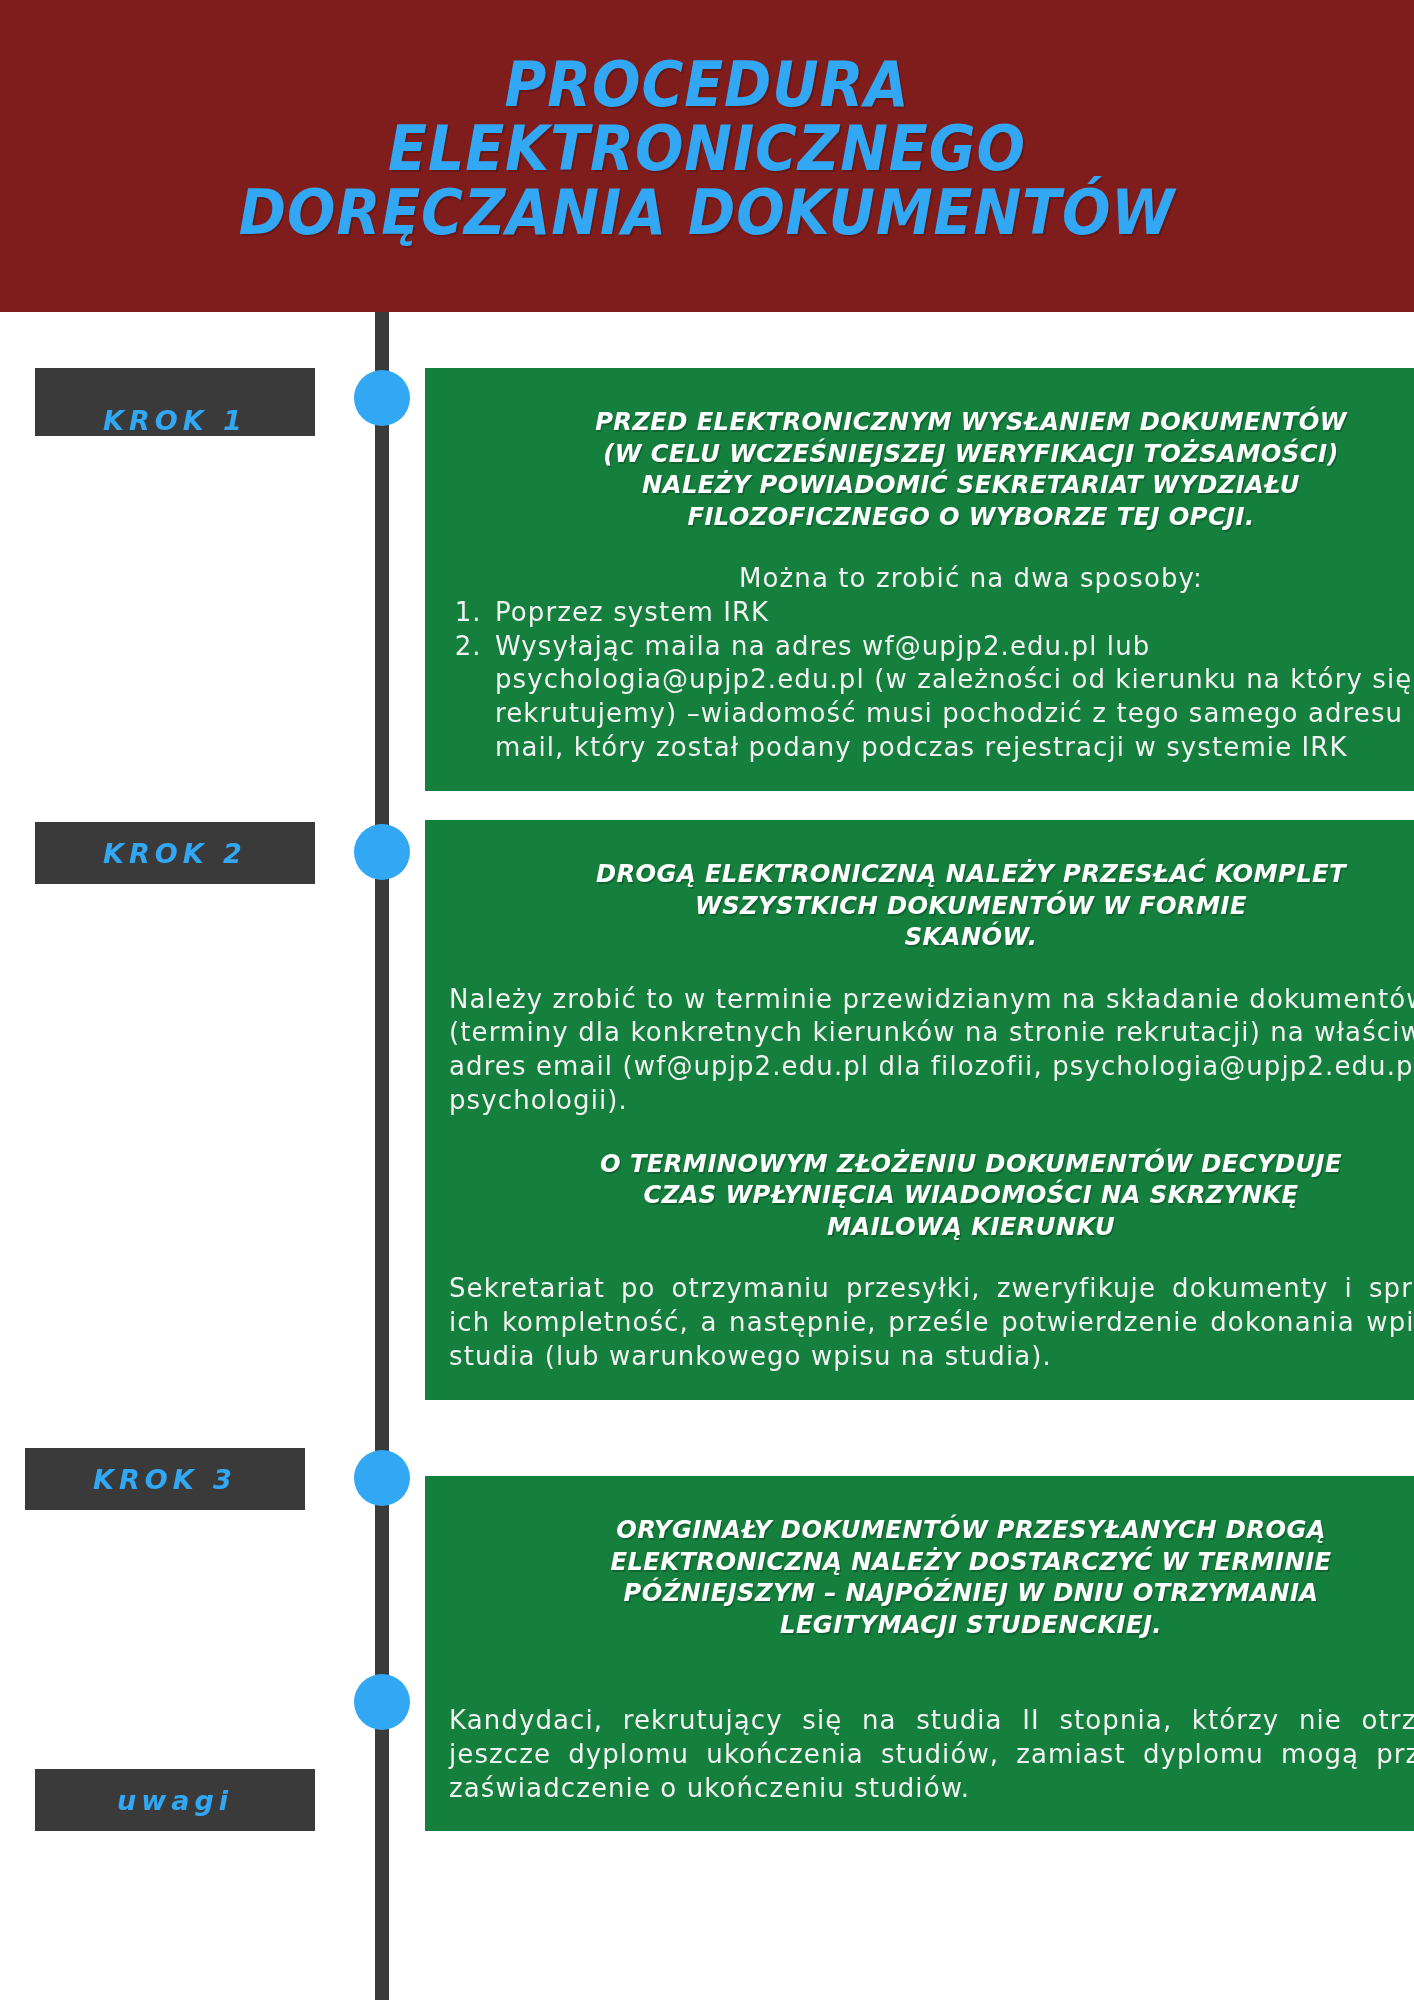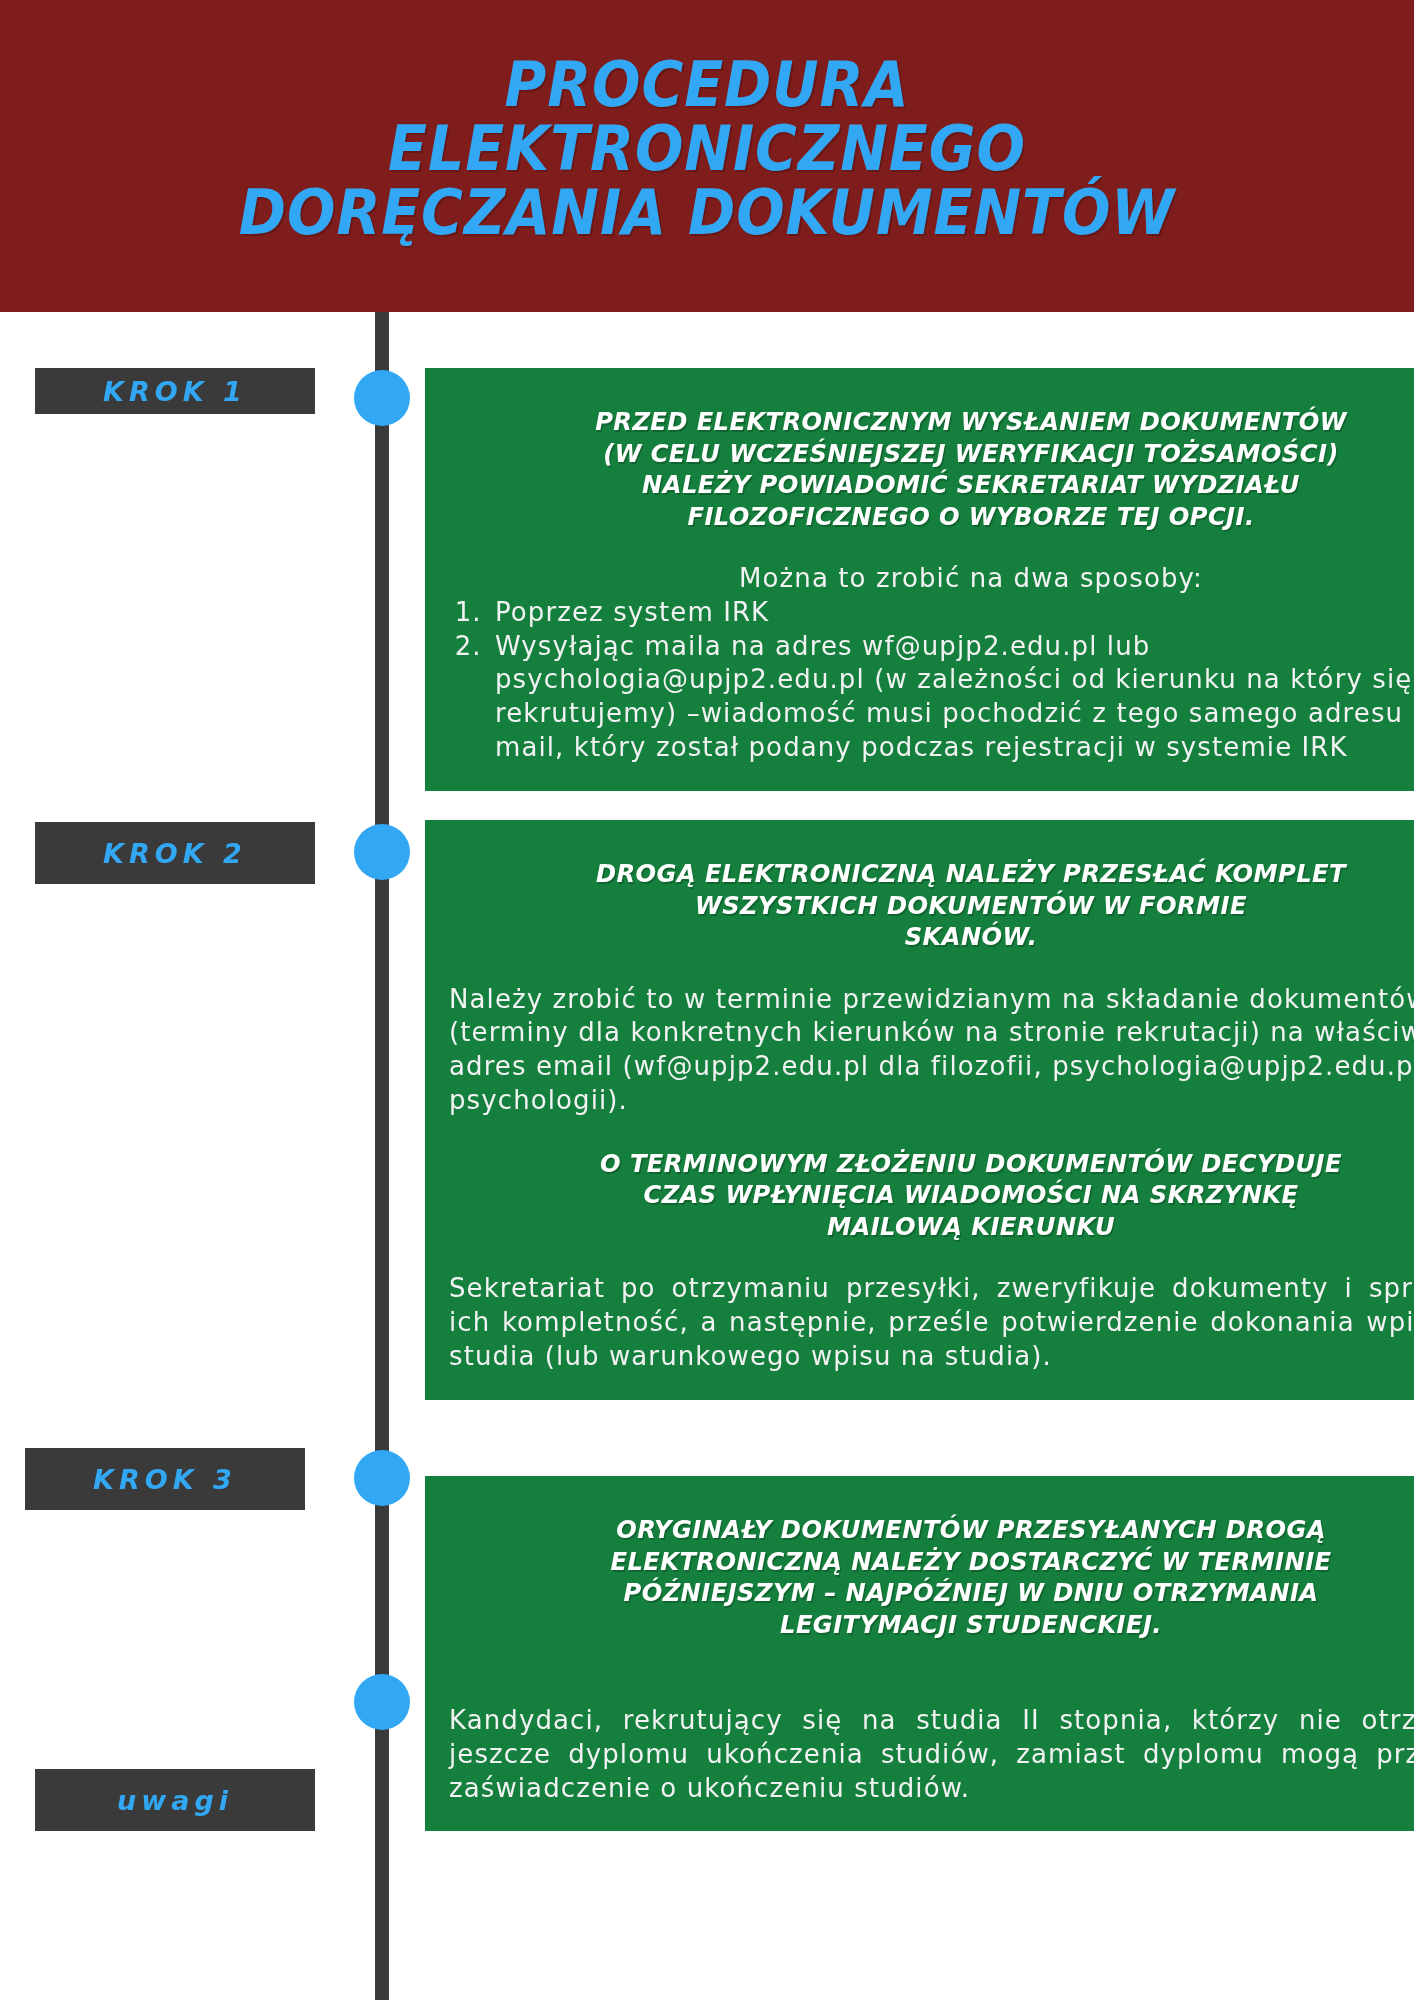--- a/index.html
+++ b/index.html
@@ -127,21 +127,21 @@
     color: #f2f2f2;
     font-family: "DejaVu Sans", sans-serif;
     font-size: 26px;
     line-height: 1.30;
     letter-spacing: 1.1px;
     list-style-position: outside;
   }
   .steps-list li { padding-left: 4px; }
 
   
-  #badge-krok1 { left: 35px;  top: 368px;  width: 280px; height: 46px; }
+  #badge-krok1 { left: 35px;  top: 368px;  width: 280px; height: 68px; align-items: flex-end; }
   #badge-krok2 { left: 35px;  top: 822px;  width: 280px; height: 62px; }
   #badge-krok3 { left: 25px;  top: 1448px; width: 280px; height: 62px; }
   #badge-uwagi { left: 35px;  top: 1769px; width: 280px; height: 62px; }
 
   #dot-1 { top: 370px; }
   #dot-2 { top: 824px; }
   #dot-3 { top: 1450px; }
   #dot-4 { top: 1674px; }
 
   #panel-1 { top: 368px; }

